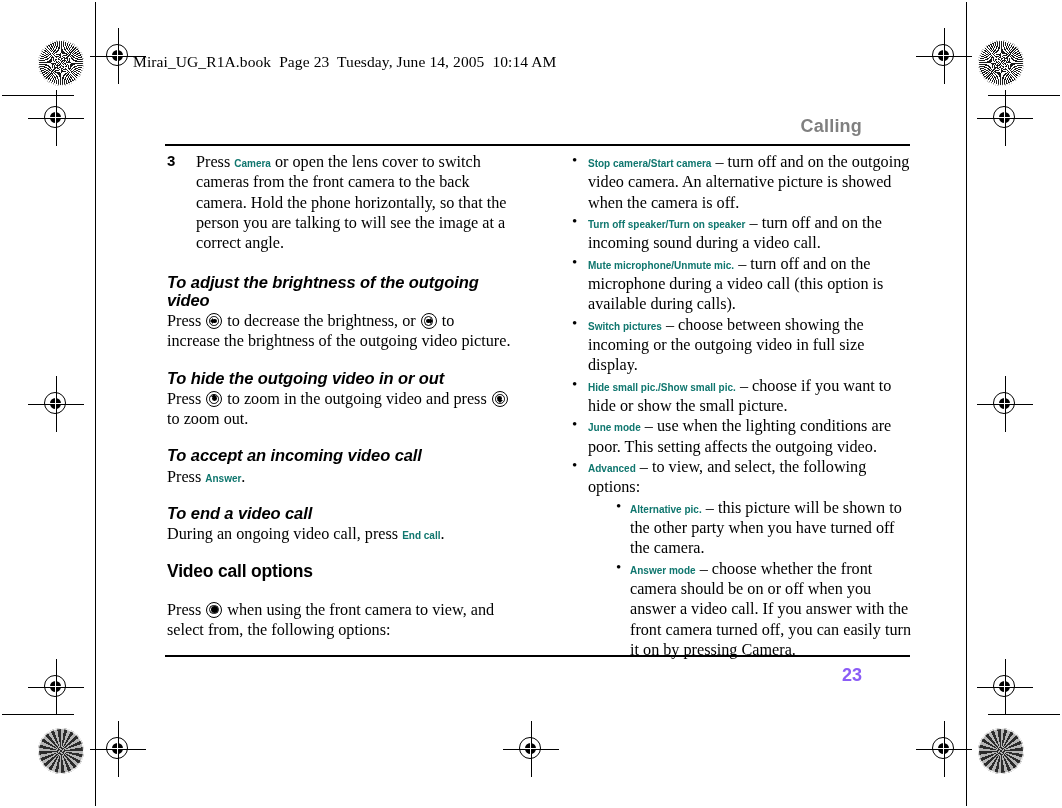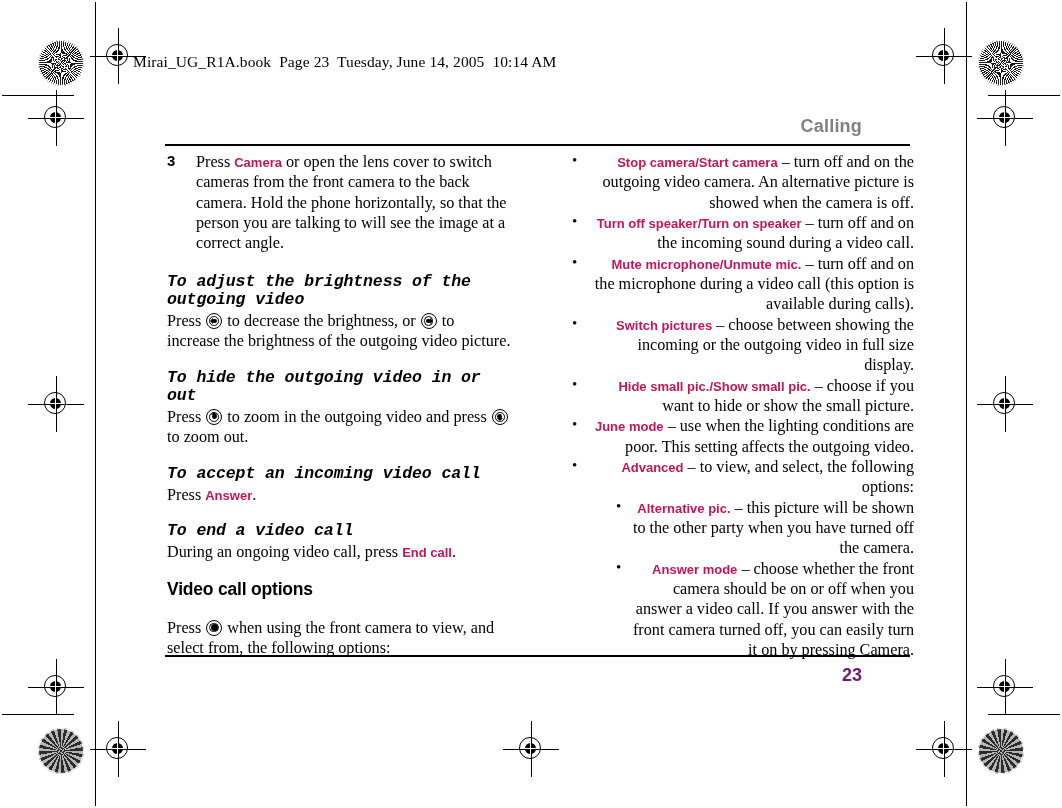--- a/index.html
+++ b/index.html
@@ -86,21 +86,21 @@
   .foot-rule {
     position: absolute;
     left: 165px; top: 655px; width: 745px; height: 1.5px; background: #000;
   }
   .folio {
     position: absolute;
     right: 100px; top: 665px;
     font-family: "Liberation Sans", sans-serif;
     font-weight: bold;
     font-size: 18px;
-    color: #701a75;
+    color: #8b5cf6;
   }
 
   .col {
     position: absolute;
     top: 152px;
     width: 344px;
     font-size: 16.2px;
     line-height: 1.255;
   }
   .col-left  { left: 167px; }
@@ -108,21 +108,21 @@
 
   
   .step { position: relative; padding-left: 29px; margin-bottom: 2px; }
   .step-num {
     position: absolute; left: 0; top: 0;
     font-family: "Liberation Sans", sans-serif;
     font-weight: bold; font-size: 15px;
   }
 
   h3.h-sub {
-    font-family: Liberation Mono, monospace;
+    font-family: Liberation Sans, sans-serif;
     font-style: italic;
     font-weight: bold;
     font-size: 16.5px;
     line-height: 1.1;
     margin: 17px 0 2px 0;
     letter-spacing: -0.1px;
   }
   h3.h-sub.first { margin-top: 19px; }
   h3.h-main {
     font-family: "Liberation Sans", sans-serif;
@@ -130,34 +130,33 @@
     font-size: 17.5px;
     line-height: 1.1;
     margin: 18px 0 18px 0;
     letter-spacing: -0.2px;
   }
   p.body { margin: 0 0 0 0; }
 
   .kw {
     font-family: "Liberation Sans", sans-serif;
     font-weight: bold;
-    font-size: 13px;
-    color: #be185d;
+    font-size: 10px;
+    color: #0f766e;
   }
 
   
   ul.bl {
     list-style: none;
     margin: 0; padding: 0;
   }
   ul.bl > li {
     position: relative;
     padding-left: 18px;
     margin: 0 0 0 0;
-    text-align: right;
   }
   ul.bl > li::before {
     content: "\2022";
     position: absolute; left: 2px; top: -1px;
     font-size: 15px;
   }
   ul.bl.nested {
     margin-left: 24px;
   }
   ul.bl.nested > li::before { left: 4px; }

